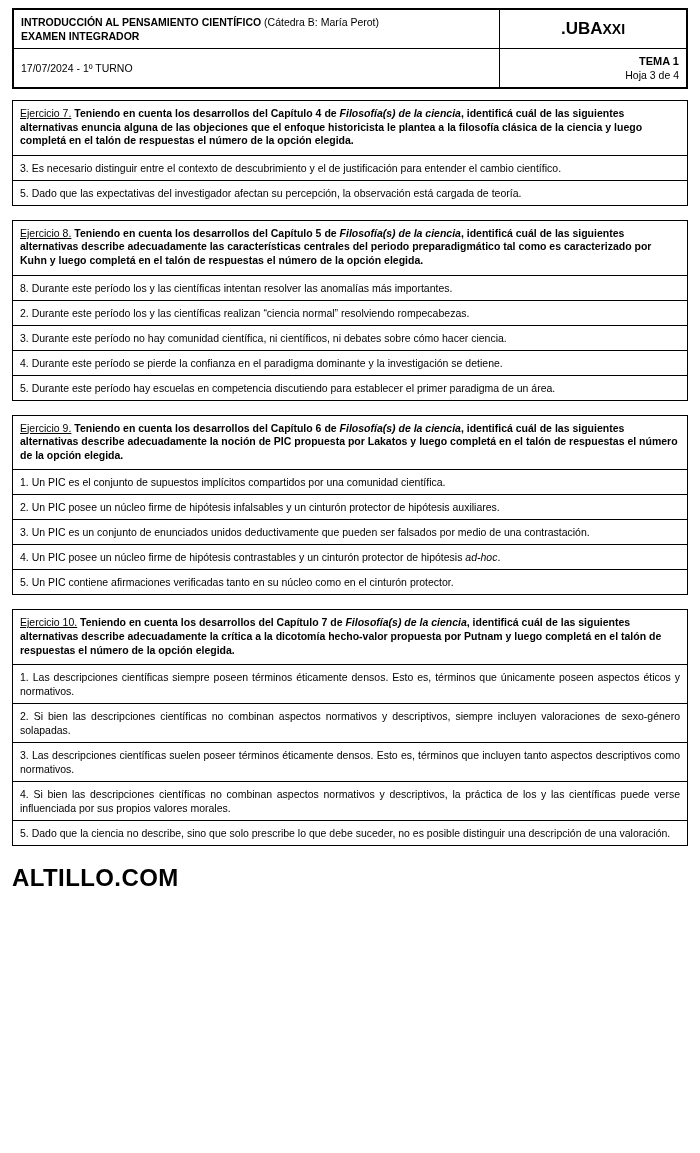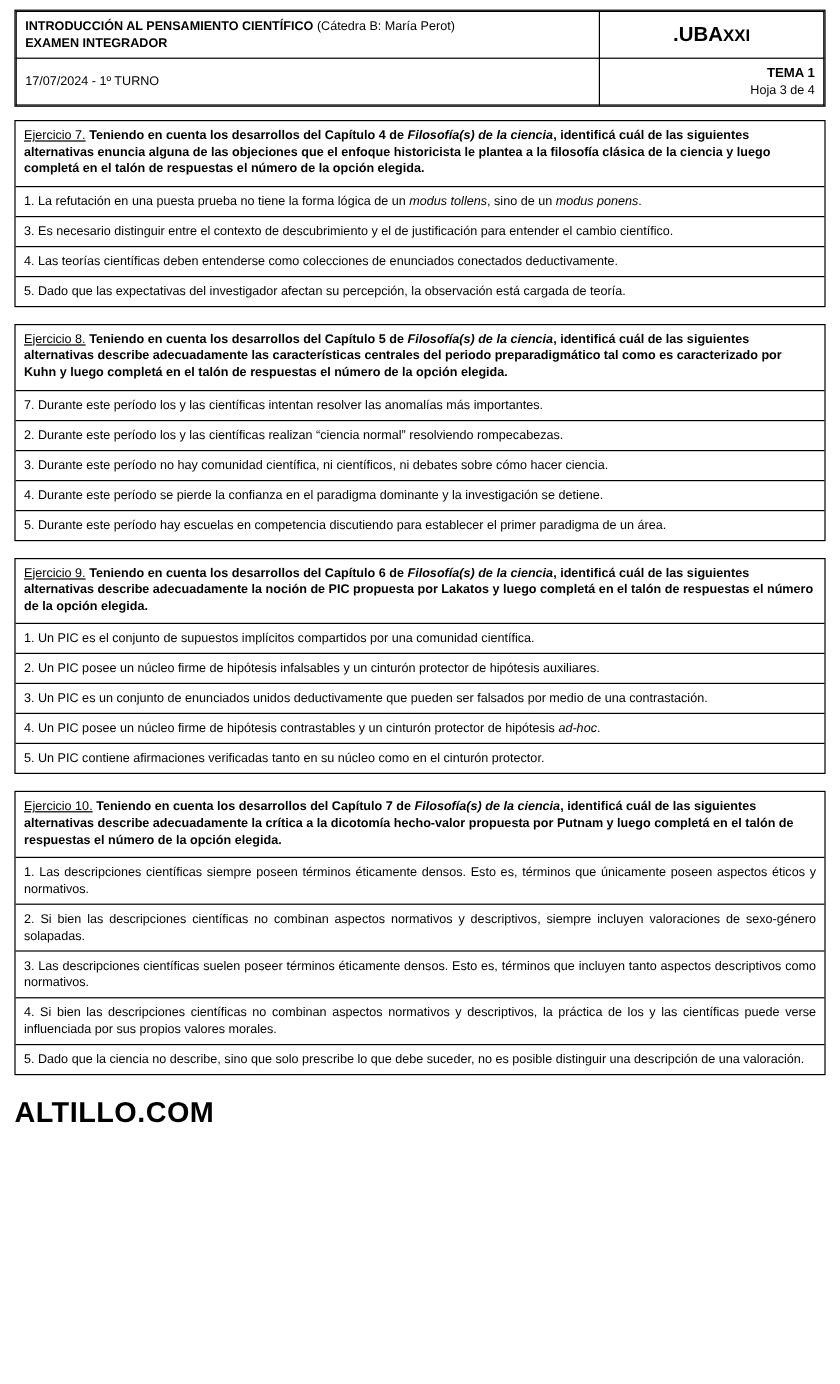--- a/index.html
+++ b/index.html
@@ -156,31 +156,29 @@
     </tbody>
       </table>
   </div>
 
   <div class="exercises">
 
     <div class="exercise">
       <div class="ex-prompt">
         <span class="exnum">Ejercicio 7.</span><span> Teniendo en cuenta los desarrollos del Capítulo 4 de </span><em>Filosofía(s) de la ciencia</em><span>, identificá cuál de las siguientes alternativas enuncia alguna de las objeciones que el enfoque historicista le plantea a la filosofía clásica de la ciencia y luego completá en el talón de respuestas el número de la opción elegida.</span>
       </div>
-      <div class="opt">1. La refutación en una puesta prueba no tiene la forma lógica de un <em>modus tollens</em>, sino de un <em>modus ponens</em>.</div>
       <div class="opt">3. Es necesario distinguir entre el contexto de descubrimiento y el de justificación para entender el cambio científico.</div>
-      <div class="opt">4. Las teorías científicas deben entenderse como colecciones de enunciados conectados deductivamente.</div>
       <div class="opt">5. Dado que las expectativas del investigador afectan su percepción, la observación está cargada de teoría.</div>
     </div>
 
     <div class="exercise">
       <div class="ex-prompt">
         <span class="exnum">Ejercicio 8.</span><span> Teniendo en cuenta los desarrollos del Capítulo 5 de </span><em>Filosofía(s) de la ciencia</em><span>, identificá cuál de las siguientes alternativas describe adecuadamente las características centrales del periodo preparadigmático tal como es caracterizado por Kuhn y luego completá en el talón de respuestas el número de la opción elegida.</span>
       </div>
-      <div class="opt">7. Durante este período los y las científicas intentan resolver las anomalías más importantes.</div>
+      <div class="opt">8. Durante este período los y las científicas intentan resolver las anomalías más importantes.</div>
       <div class="opt">2. Durante este período los y las científicas realizan “ciencia normal” resolviendo rompecabezas.</div>
       <div class="opt">3. Durante este período no hay comunidad científica, ni científicos, ni debates sobre cómo hacer ciencia.</div>
       <div class="opt">4. Durante este período se pierde la confianza en el paradigma dominante y la investigación se detiene.</div>
       <div class="opt">5. Durante este período hay escuelas en competencia discutiendo para establecer el primer paradigma de un área.</div>
     </div>
 
     <div class="exercise">
       <div class="ex-prompt">
         <span class="exnum">Ejercicio 9.</span><span> Teniendo en cuenta los desarrollos del Capítulo 6 de </span><em>Filosofía(s) de la ciencia</em><span>, identificá cuál de las siguientes alternativas describe adecuadamente la noción de PIC propuesta por Lakatos y luego completá en el talón de respuestas el número de la opción elegida.</span>
       </div>

